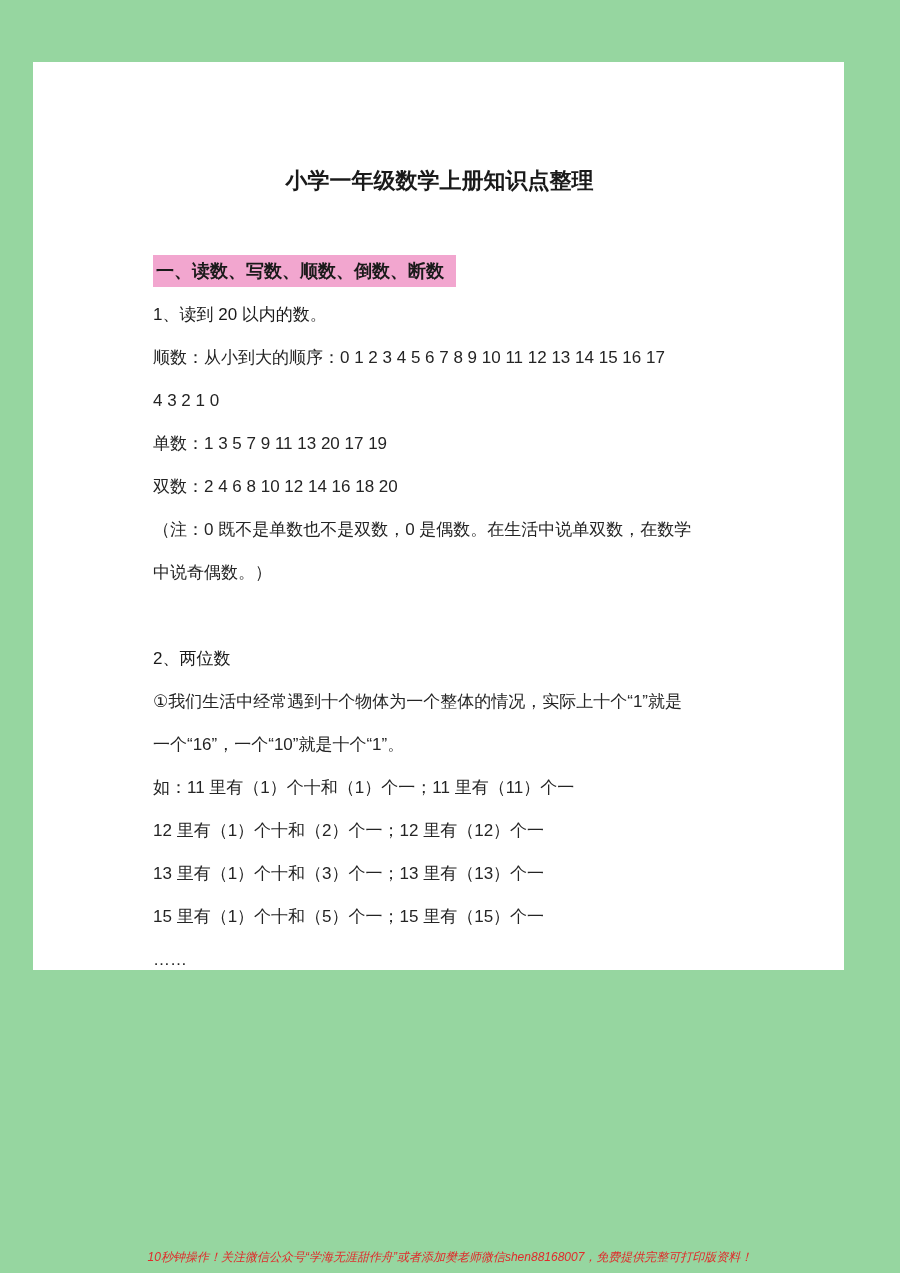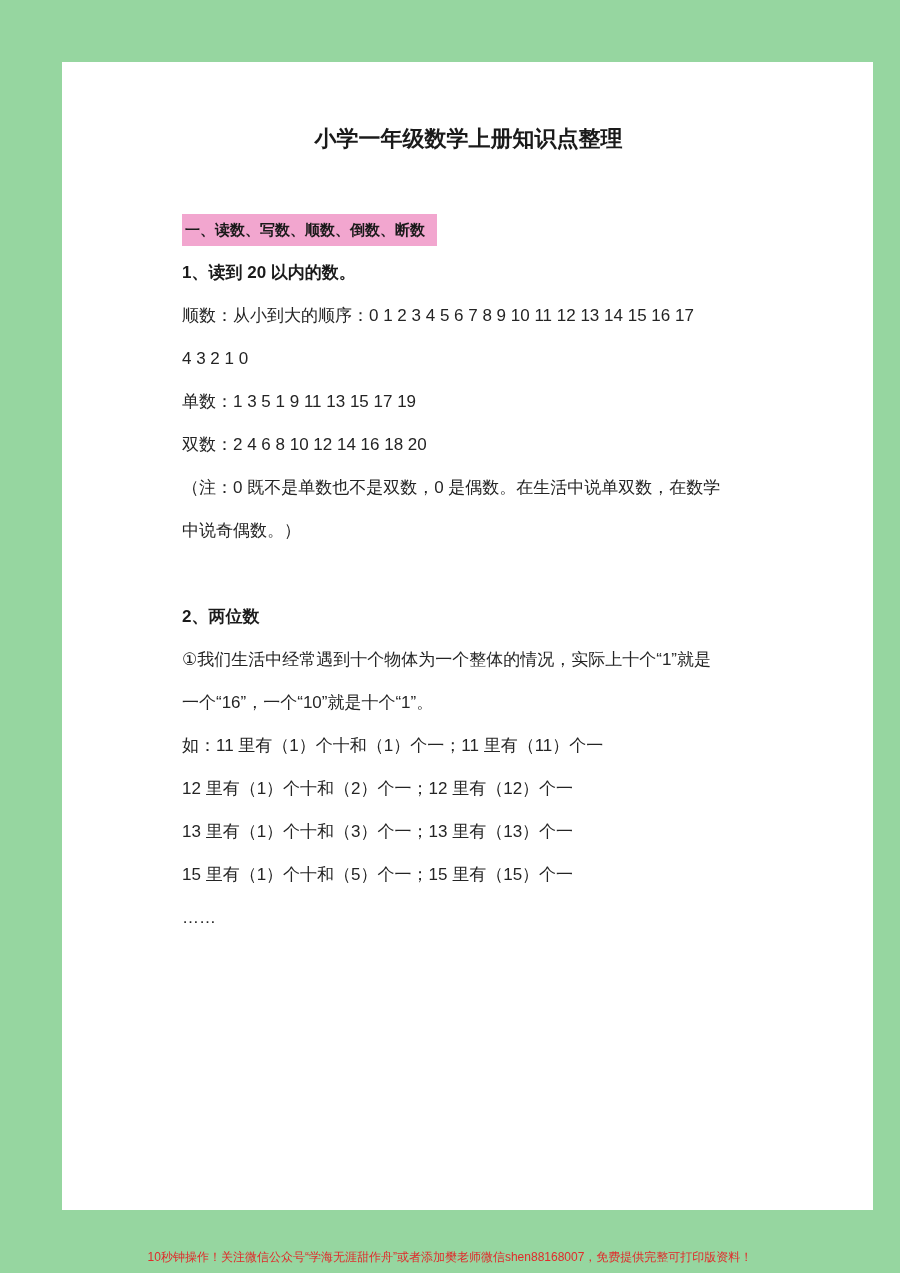--- a/index.html
+++ b/index.html
@@ -6,86 +6,87 @@
   #canvas {
     position: relative;
     width: 900px;
     height: 1273px;
     background: #96d6a0;
     overflow: hidden;
     font-family: "Liberation Sans", "DejaVu Sans", sans-serif;
   }
   .page {
     position: absolute;
-    left: 62px;
+    left: 33px;
     top: 62px;
     width: 811px;
-    height: 1148px;
+    height: 908px;
     background: #ffffff;
     box-sizing: border-box;
-    padding: 62px 118px 0 120px;
+    padding: 104px 118px 0 120px;
     color: #222222;
   }
   .doc-title {
     font-size: 22px;
     line-height: 30px;
     font-weight: bold;
     text-align: center;
     color: #1a1a1a;
     white-space: nowrap;
   }
   .line {
     font-size: 17px;
     line-height: 43px;
     height: 43px;
     white-space: nowrap;
     color: #242424;
   }
-  .line.bold { font-weight: bold; color: #1a1a1a; }
+  .line.bold { font-weight: normal; color: #1a1a1a; }
   .header-line { margin-top: 54px; }
   .highlight {
     display: inline-block;
     background: #f2a6cf;
-    font-size: 15px;
+    font-size: 18px;
     font-weight: bold;
     line-height: 32px;
     padding: 0 12px 0 3px;
     color: #1a1a1a;
   }
   .spacer { height: 43px; }
   .footer-text {
     position: absolute;
     left: 0;
     top: 1250px;
     width: 100%;
     text-align: center;
     font-size: 12px;
     line-height: 14px;
     color: #e02b2b;
     white-space: nowrap;
+    font-style: italic;
   }
 </style>
 </head>
 <body>
 
 <div id="canvas" style="background: rgb(150, 214, 160);">
 
   <div class="page">
 
     <div class="doc-title">小学一年级数学上册知识点整理</div>
 
     <div class="line header-line">
       <span class="highlight" style="background: rgb(242, 166, 207);">一、读数、写数、顺数、倒数、断数</span>
     </div>
 
     <div class="line bold">1、读到 20 以内的数。</div>
 
     <div class="line">顺数：从小到大的顺序：0 1 2 3 4 5 6 7 8 9 10 11 12 13 14 15 16 17</div>
     <div class="line">4 3 2 1 0</div>
-    <div class="line">单数：1 3 5 1 9 11 13 15 17 19</div>
+    <div class="line">单数：1 3 5 7 9 11 13 20 17 19</div>
     <div class="line">双数：2 4 6 8 10 12 14 16 18 20</div>
     <div class="line">（注：0 既不是单数也不是双数，0 是偶数。在生活中说单双数，在数学</div>
     <div class="line">中说奇偶数。）</div>
 
     <div class="spacer"></div>
 
     <div class="line bold">2、两位数</div>
 
     <div class="line">①我们生活中经常遇到十个物体为一个整体的情况，实际上十个“1”就是</div>
     <div class="line">一个“16”，一个“10”就是十个“1”。</div>

